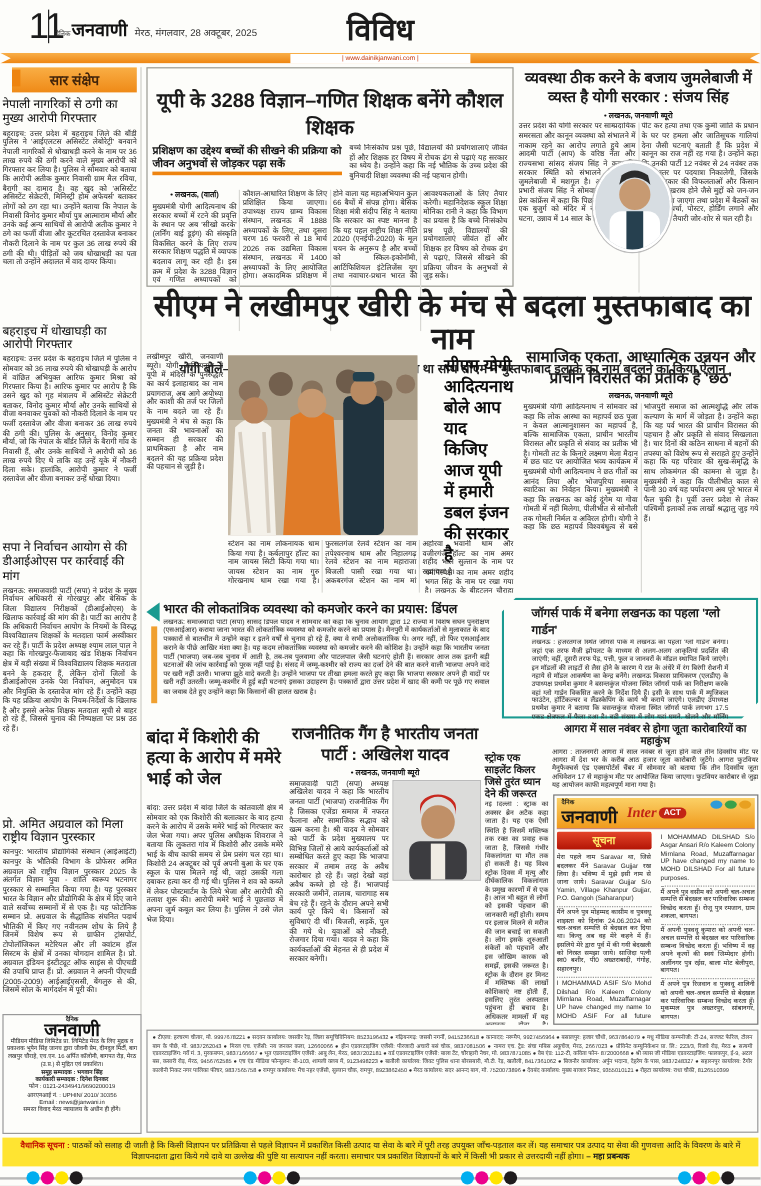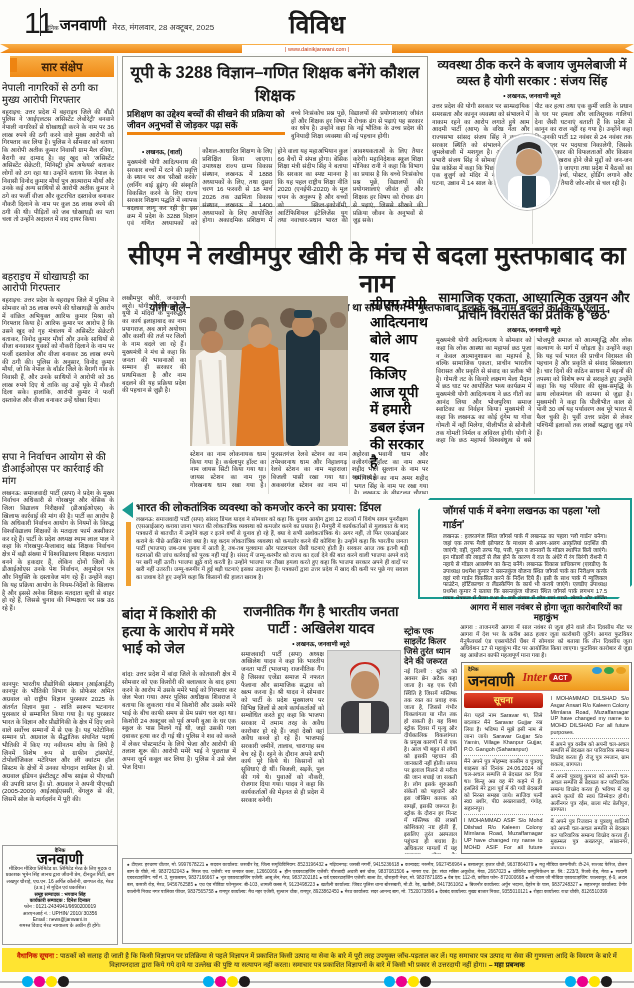--- a/index.html
+++ b/index.html
@@ -28,21 +28,21 @@
   
   .sidebar{position:absolute;left:2px;top:56px;width:116px;height:789px;overflow:hidden;
            border-right:1px solid #cfcfc8;padding-right:3px;}
   .sb-title{position:relative;background:linear-gradient(#f9ae45,#ef8a17);color:#40230a;font-weight:700;
             font-size:11.5px;text-align:center;padding:3px 0;margin:0 0 4px 8px;}
   .sb-sq{position:absolute;left:0;top:2px;width:7px;height:14px;background:#ee8410;}
   .sb-art h3{font-size:10px;line-height:1.18;font-weight:400;margin:5px 0 2px;color:#0d0d0d;}
   .sb-art .body-txt{margin-bottom:3px;}
   
   .boxed{border:1px solid #9a9a92;}
-  .teacher{position:absolute;left:122px;top:56px;width:306px;height:151px;padding:3px 4px;}
+  .teacher{position:absolute;left:122px;top:56px;width:306px;height:183px;padding:14px 4px;}
   .teacher h1{font-size:16.5px;text-align:center;margin:0 0 3px;font-weight:700;}
   .t-subrow{display:flex;gap:6px;height:36px;margin-bottom:2px;}
   .t-subhead{width:158px;font-size:8.8px;font-weight:700;line-height:1.2;color:#151515;}
   .t-subbar{height:3px;background:#ee8410;margin-top:2px;}
   .t-right{flex:1;font-size:6.2px;line-height:1.24;text-align:justify;overflow:hidden;color:#222;}
   .t-body{height:118px;}
   
   .sanjay{position:absolute;left:432px;top:56px;width:200px;height:183px;}
   .sanjay h2{font-size:12.5px;text-align:center;font-weight:700;line-height:1.25;margin:2px 0 2px;}
   .sanjay .wrap{position:relative;height:142px;overflow:hidden;}
@@ -146,20 +146,21 @@
     </div>
     <div class="sb-art">
       <h3>बहराइच में धोखाघड़ी का आरोपी गिरफ्तार</h3>
       <div class="body-txt" style="height:150px">बहराइच: उत्तर प्रदेश के बहराइच जिले में पुलिस ने सोमवार को 36 लाख रुपये की धोखाघड़ी के आरोप में वांछित अभियुक्त आरिफ कुमार मिश्रा को गिरफ्तार किया है। आरिफ कुमार पर आरोप है कि उसने खुद को गृह मंत्रालय में असिस्टेंट सेक्रेटरी बताकर, विनोद कुमार मौर्या और उनके साथियों से वीजा बनवाकर युवकों को नौकरी दिलाने के नाम पर फर्जी दस्तावेज और वीजा बनाकर 36 लाख रुपये की ठगी की। पुलिस के अनुसार, विनोद कुमार मौर्या, जो कि नेपाल के बॉर्डर जिले के बैरागी गांव के निवासी हैं, और उनके साथियों ने आरोपी को 36 लाख रुपये दिए थे ताकि वह उन्हें यूके में नौकरी दिला सके। हालांकि, आरोपी कुमार ने फर्जी दस्तावेज और वीजा बनाकर उन्हें धोखा दिया।</div>
     </div>
     <div class="sb-art">
       <h3>सपा ने निर्वाचन आयोग से की डीआईओएस पर कार्रवाई की मांग</h3>
       <div class="body-txt" style="height:188px">लखनऊ: समाजवादी पार्टी (सपा) ने प्रदेश के मुख्य निर्वाचन अधिकारी से गोरखपुर और बेसिक के जिला विद्यालय निरीक्षकों (डीआईओएस) के खिलाफ कार्रवाई की मांग की है। पार्टी का आरोप है कि अधिकारी निर्वाचन आयोग के नियमों के विरुद्ध विश्वविद्यालय शिक्षकों के मतदाता फार्म अस्वीकार कर रहे हैं। पार्टी के प्रदेश अध्यक्ष श्याम लाल पाल ने कहा कि गोरखपुर-फैजाबाद खंड शिक्षक निर्वाचन क्षेत्र में बड़ी संख्या में विश्वविद्यालय शिक्षक मतदाता बनने के हकदार हैं, लेकिन दोनों जिलों के डीआईओएस उनके पेश निर्वाचन, अनुमोदन पत्र और नियुक्ति के दस्तावेज मांग रहे हैं। उन्होंने कहा कि यह प्रक्रिया आयोग के नियम-निर्देशों के खिलाफ है और इससे अनेक शिक्षक मतदाता सूची से बाहर हो रहे हैं, जिससे चुनाव की निष्पक्षता पर प्रश्न उठ रहे हैं।</div>
     </div>
     <div class="sb-art">
+      <h3>प्रो. अमित अग्रवाल को  मिला राष्ट्रीय विज्ञान पुरस्कार</h3>
       <div class="body-txt" style="height:128px">कानपुर: भारतीय प्रौद्योगिकी संस्थान (आईआईटी) कानपुर के भौतिकी विभाग के प्रोफेसर अमित अग्रवाल को राष्ट्रीय विज्ञान पुरस्कार 2025 के अंतर्गत विज्ञान युवा - शांति स्वरूप भटनागर पुरस्कार से सम्मानित किया गया है। यह पुरस्कार भारत के विज्ञान और प्रौद्योगिकी के क्षेत्र में दिए जाने वाले सर्वोच्च सम्मानों में से एक है। यह फोटोनिक सम्मान प्रो. अग्रवाल के सैद्धांतिक संघनित पदार्थ भौतिकी में किए गए नवीनतम शोध के लिये है जिनमें विशेष रूप से ग्राफीन ट्रांसपोर्ट, टोपोलॉजिकल मटेरियल और ली क्वांटम हॉल सिस्टम के क्षेत्रों में उनका योगदान शामिल है। प्रो. अग्रवाल इंडियन इंस्टीट्यूट ऑफ साइंस से पीएचडी की उपाधि प्राप्त हैं। प्रो. अग्रवाल ने अपनी पीएचडी (2005-2009) आईआईएससी, बेंगलुरु से की, जिसमें सोल के मार्गदर्शन में पूरी की।</div>
     </div>
   </aside>
 
   <section class="teacher boxed">
     <h1>यूपी के 3288 विज्ञान–गणित शिक्षक बनेंगे कौशल शिक्षक</h1>
     <div class="t-subrow">
       <div class="t-subhead">
         <span>प्रशिक्षण का उद्देश्य बच्चों की सीखने की प्रक्रिया को जीवन अनुभवों से जोड़कर पढ़ा सकें</span>
         <div class="t-subbar"></div>

